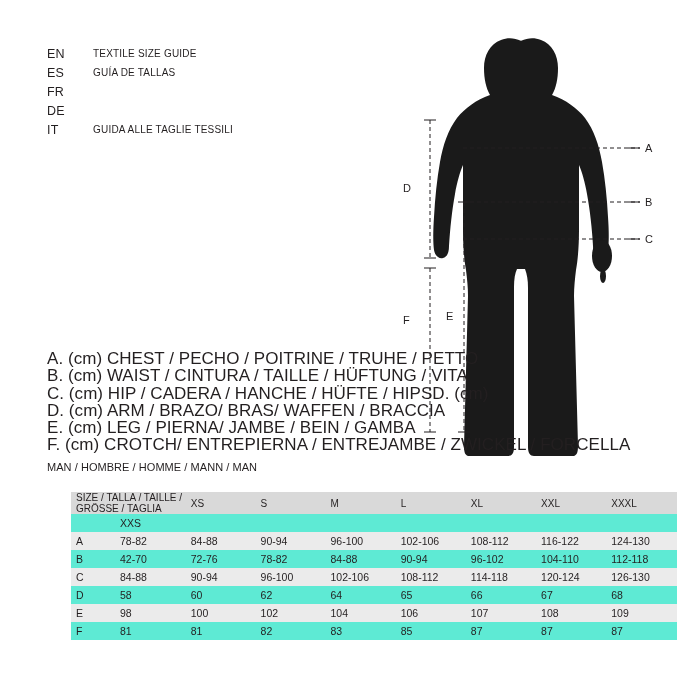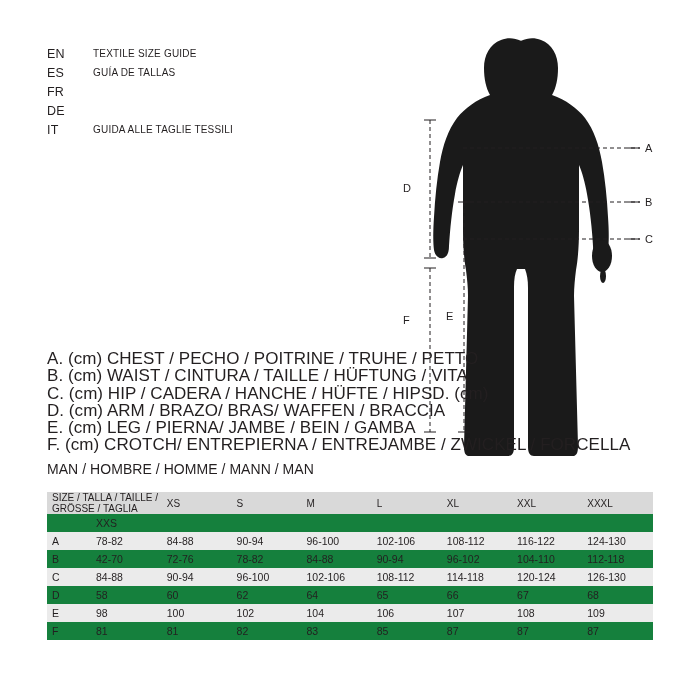--- a/index.html
+++ b/index.html
@@ -53,21 +53,21 @@
   .legend-row {
     font-size: 17px;
     line-height: 17.3px;
     letter-spacing: 0.05px;
     white-space: nowrap;
   }
   .legend-gender {
     position: absolute;
     left: 47px;
     top: 461px;
-    font-size: 14px;
+    font-size: 11px;
     letter-spacing: 0.05px;
   }
 
   
   .figure {
     position: absolute;
     left: 400px;
     top: 20px;
     width: 285px;
     height: 440px;
@@ -79,35 +79,36 @@
     position: absolute;
     left: 47px;
     top: 492px;
     width: 606px;
   }
   table.size-table {
     border-collapse: collapse;
     width: 606px;
     font-size: 10.5px;
     color: #231f20;
+    margin-left: 24px;
   }
   table.size-table td, table.size-table th {
     padding: 0;
     height: 18px;
     text-align: left;
     font-weight: normal;
     vertical-align: middle;
   }
   .row-head td {
     background: #d9d9d9;
     font-size: 10px;
     padding-left: 5px;
   }
   .row-shade td { background: #ebebeb; }
-  .row-plain td { background: #15803d; }
+  .row-plain td { background: #5eead4; }
   .col-label { width: 42px; padding-left: 5px !important; }
   .col-val { width: 70px; padding-left: 5px !important; }
 </style>
 </head>
 <body>
 
 <div class="page">
 
   <div class="lang-block">
     <div class="lang-row">

